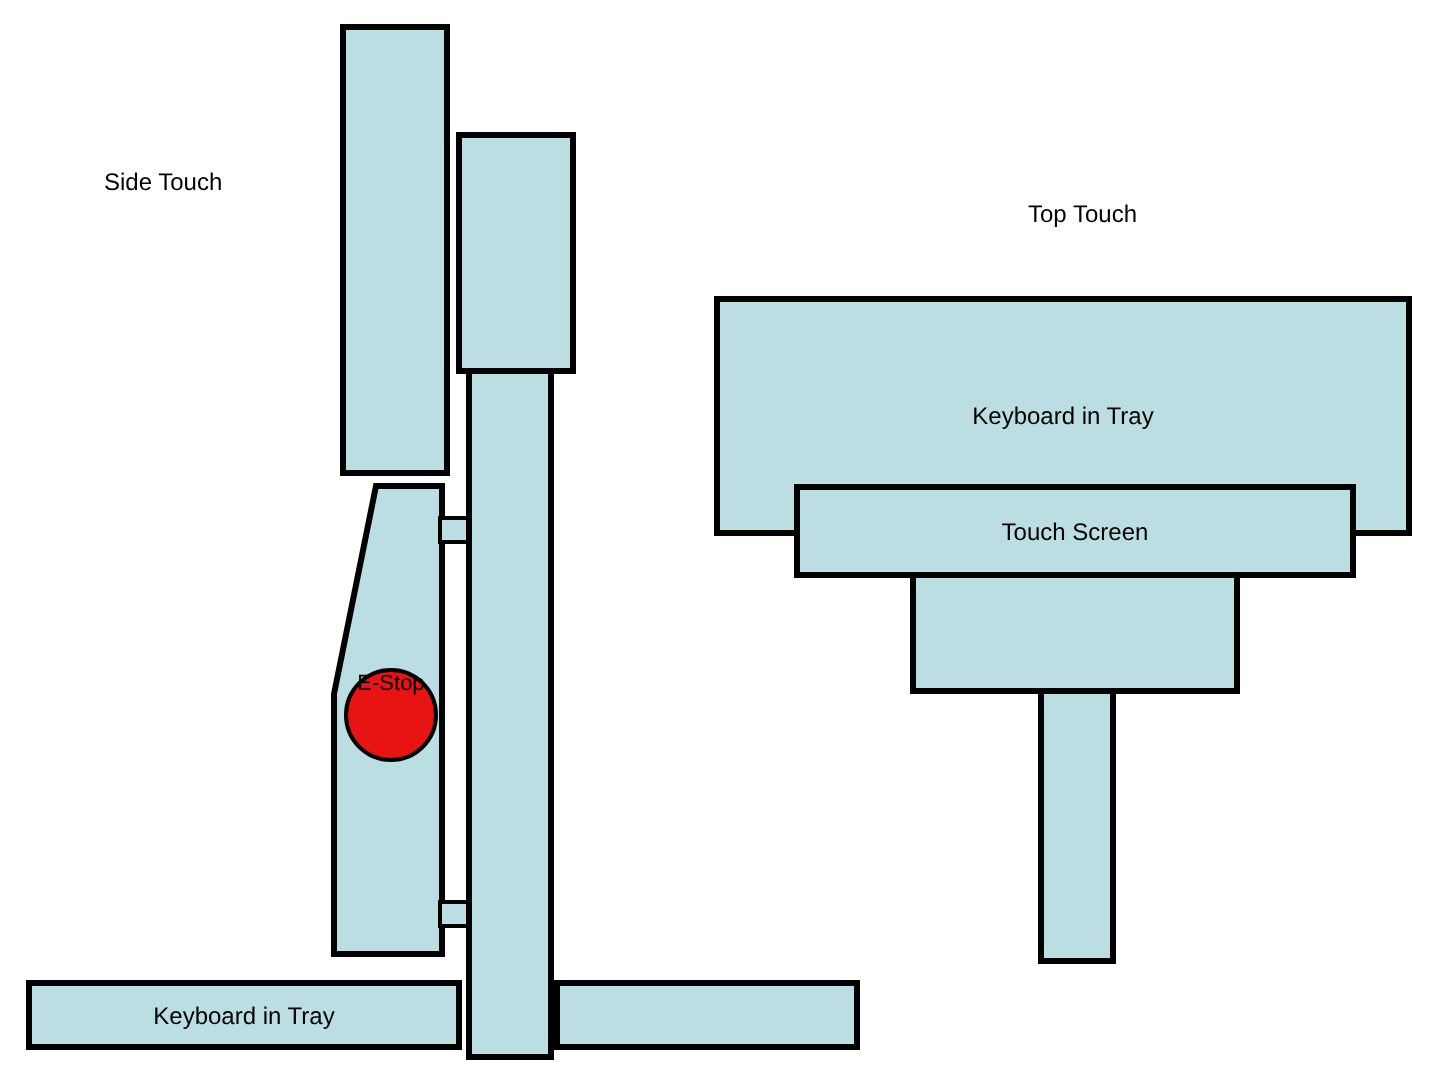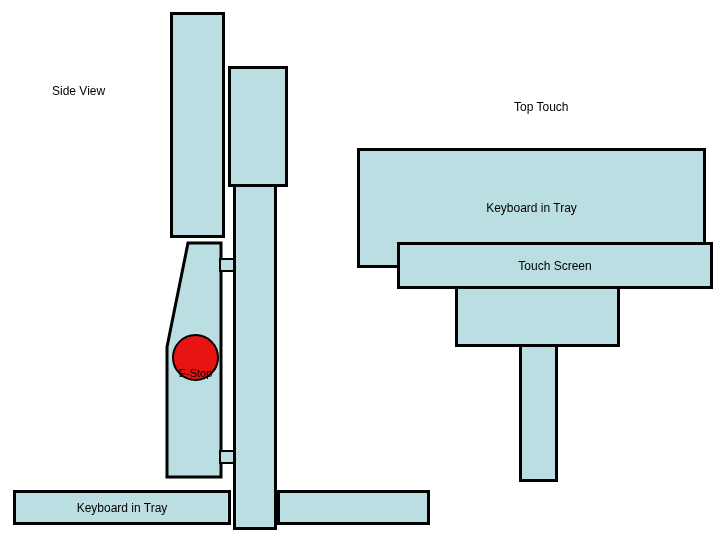--- a/index.html
+++ b/index.html
@@ -50,51 +50,51 @@
     position: absolute;
     box-sizing: border-box;
     left: 172px;
     top: 334px;
     width: 47px;
     height: 47px;
     border-radius: 50%;
     background: var(--estop-fill, #E81313);
     border: 2px solid var(--shape-border, #000000);
     display: flex;
-    align-items: flex-end;
+    align-items: flex-start;
     justify-content: center;
     font-size: 11px;
     color: #000;
   }
 
   
   .sv-column        { left: 233px; top: 180px; width: 44px;  height: 350px; }
   .sv-monitor       { left: 170px; top: 12px;  width: 55px;  height: 226px; }
   .sv-back-panel    { left: 228px; top: 66px;  width: 60px;  height: 121px; }
   .sv-bracket-top   { left: 219px; top: 258px; width: 16px;  height: 14px; }
   .sv-bracket-bot   { left: 219px; top: 450px; width: 16px;  height: 14px; }
   .sv-tray-bar      { left: 13px;  top: 490px; width: 218px; height: 35px; }
   .sv-base-right    { left: 277px; top: 490px; width: 153px; height: 35px; }
   .sv-label         { left: 52px;  top: 84px; }
 
   
   .tv-keyboard      { left: 357px; top: 148px; width: 349px; height: 120px; }
   .tv-post          { left: 519px; top: 340px; width: 39px;  height: 142px; }
   .tv-base-box      { left: 455px; top: 285px; width: 165px; height: 62px; }
-  .tv-touch         { left: 397px; top: 242px; width: 316px; height: 47px; }
+  .tv-touch         { left: 397px; top: 242px; width: 281px; height: 47px; }
   .tv-label         { left: 514px; top: 100px; }
 </style>
 </head>
 <body>
 
 <div class="canvas">
 
   <div>
 
-    <div class="diagram-label sv-label">Side View</div>
+    <div class="diagram-label sv-label">Side Touch</div>
 
     <div class="shape sv-column"></div>
 
     <div class="shape sv-monitor"></div>
 
     <div class="shape sv-back-panel"></div>
 
     <svg class="svg-layer" width="720" height="540" viewBox="0 0 720 540">
       <polygon points="188,243 221,243 221,477 167,477 167,347" style="fill:var(--shape-fill,#BADEE2);stroke:var(--shape-border,#000000);stroke-width:3"></polygon>
     </svg>

